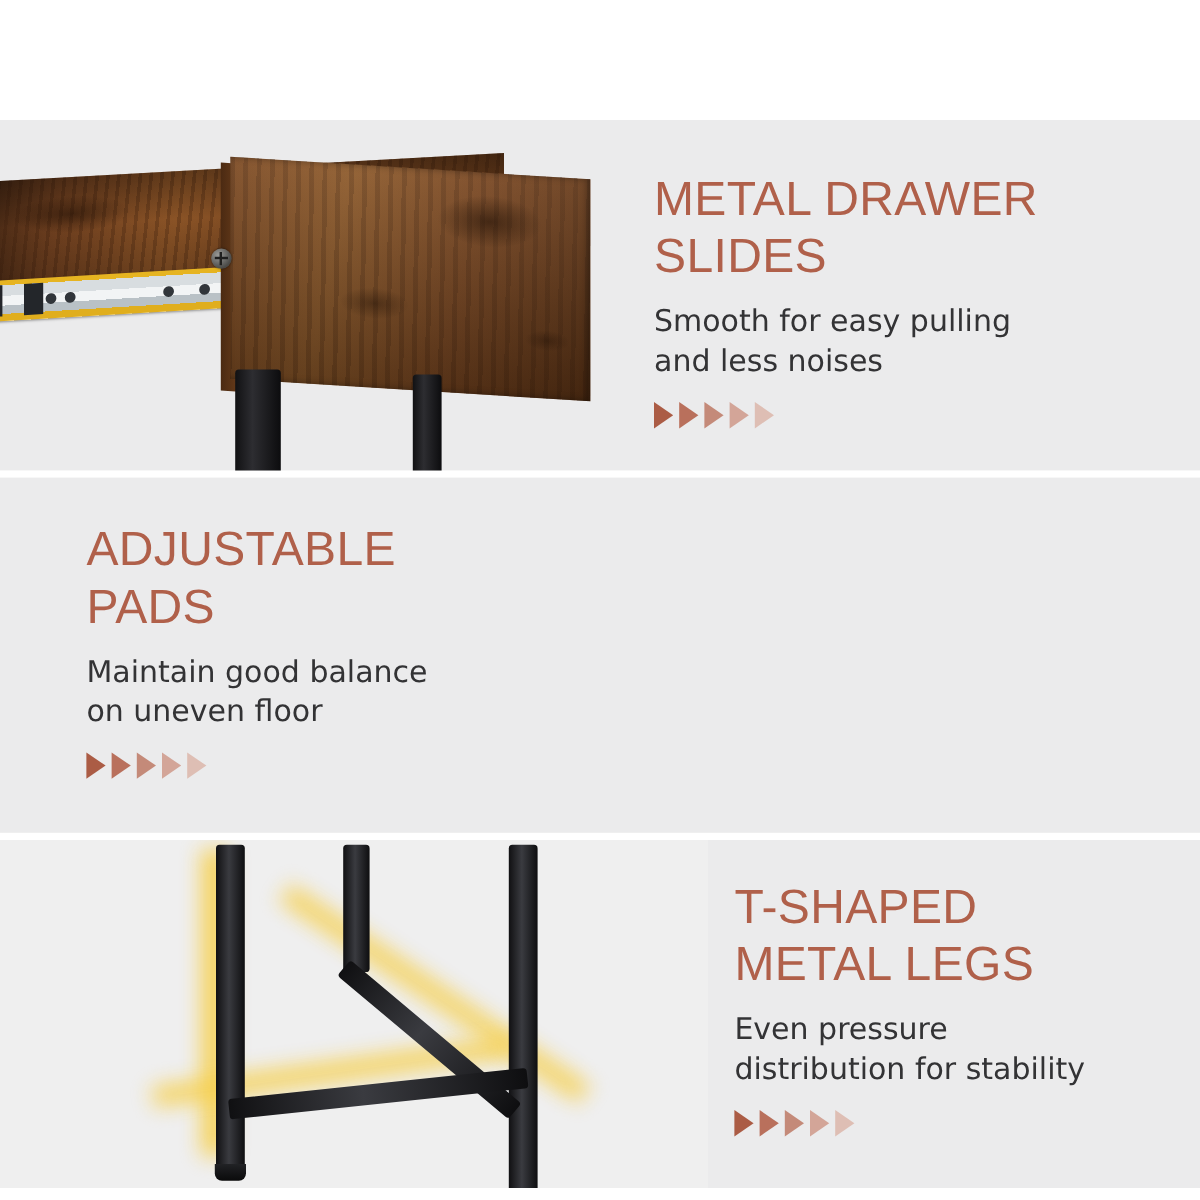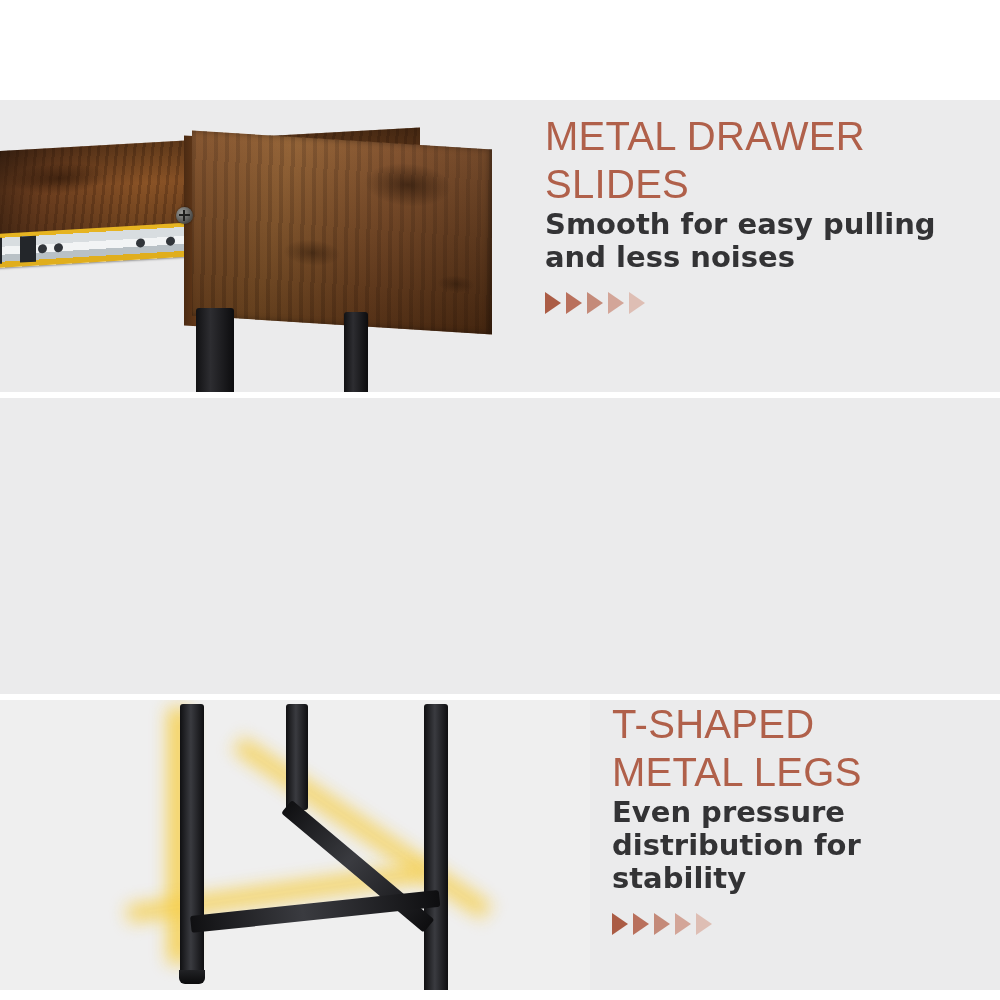--- a/index.html
+++ b/index.html
@@ -34,42 +34,42 @@
     overflow:hidden;
   }
   #panel-1 { top:100px;  height:292px; }
   #panel-2 { top:398px;  height:296px; }
   #panel-3 { top:700px;  height:290px; }
 
   .panel-media { position:absolute; top:0; height:100%; overflow:hidden; }
   .panel-text  { position:absolute; top:0; height:100%; }
 
   .p1-media { left:0;   width:530px; }
-  .p1-text  { left:545px; width:440px; padding-top:12px; }
+  .p1-text  { left:545px; width:440px; padding-top:42px; }
   .p2-media { left:590px; width:410px; }
   .p2-text  { left:72px;  width:450px; padding-top:36px; }
   .p3-media { left:0;   width:590px; }
-  .p3-text  { left:612px; width:380px; }
+  .p3-text  { left:612px; width:380px; padding-top:32px; }
 
   .heading {
     font-family:"Liberation Sans", sans-serif;
     font-weight:400;
     font-size:40px;
     line-height:48px;
     color:#b0604a;
     letter-spacing:0.3px;
     white-space:pre-line;
   }
   .body-copy {
     font-family:"DejaVu Sans", sans-serif;
-    font-weight:700;
-    font-size:29px;
+    font-weight:400;
+    font-size:25px;
     line-height:33px;
     color:#333335;
-    margin-top:0;
+    margin-top:13px;
     white-space:pre-line;
   }
   .arrows { display:flex; gap:5px; margin-top:18px; }
   .arrow {
     width:0; height:0;
     border-top:11px solid transparent;
     border-bottom:11px solid transparent;
     border-left:16px solid #b0604a;
   }
 
@@ -271,20 +271,33 @@
         <span class="arrow" style="border-left-color: rgb(185, 112, 92);"></span>
         <span class="arrow" style="border-left-color: rgb(196, 138, 121);"></span>
         <span class="arrow" style="border-left-color: rgb(211, 165, 152);"></span>
         <span class="arrow" style="border-left-color: rgb(222, 190, 180);"></span>
       </div>
     </div>
   </section>
 
   <section class="panel" id="panel-2">
 
+    <div class="panel-text p2-text">
+      <div class="heading">ADJUSTABLE
+PADS</div>
+      <div class="body-copy">Maintain good balance
+on uneven floor</div>
+      <div class="arrows">
+        <span class="arrow" style="border-left-color: rgb(171, 92, 69);"></span>
+        <span class="arrow" style="border-left-color: rgb(185, 112, 92);"></span>
+        <span class="arrow" style="border-left-color: rgb(196, 138, 121);"></span>
+        <span class="arrow" style="border-left-color: rgb(211, 165, 152);"></span>
+        <span class="arrow" style="border-left-color: rgb(222, 190, 180);"></span>
+      </div>
+    </div>
 
   </section>
 
   <section class="panel" id="panel-3">
 
     <div class="panel-media p3-media">
       <div class="p3-stage">
         <div class="glow" id="g-left"></div>
         <div class="glow" id="g-diag"></div>
         <div class="glow" id="g-cross"></div>

